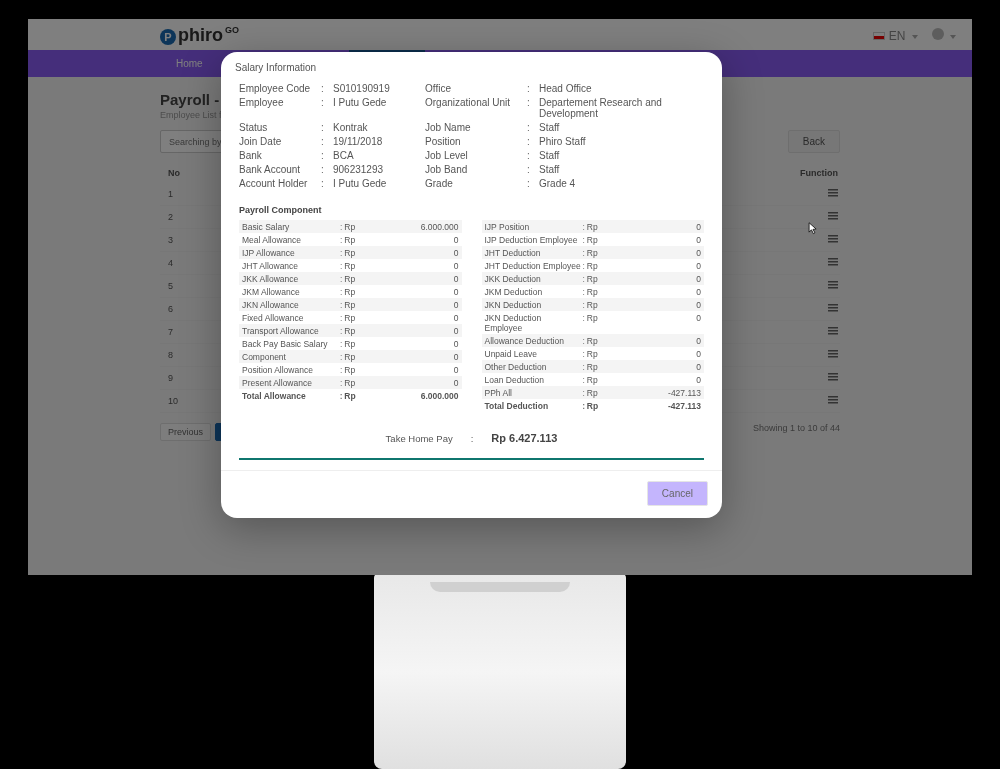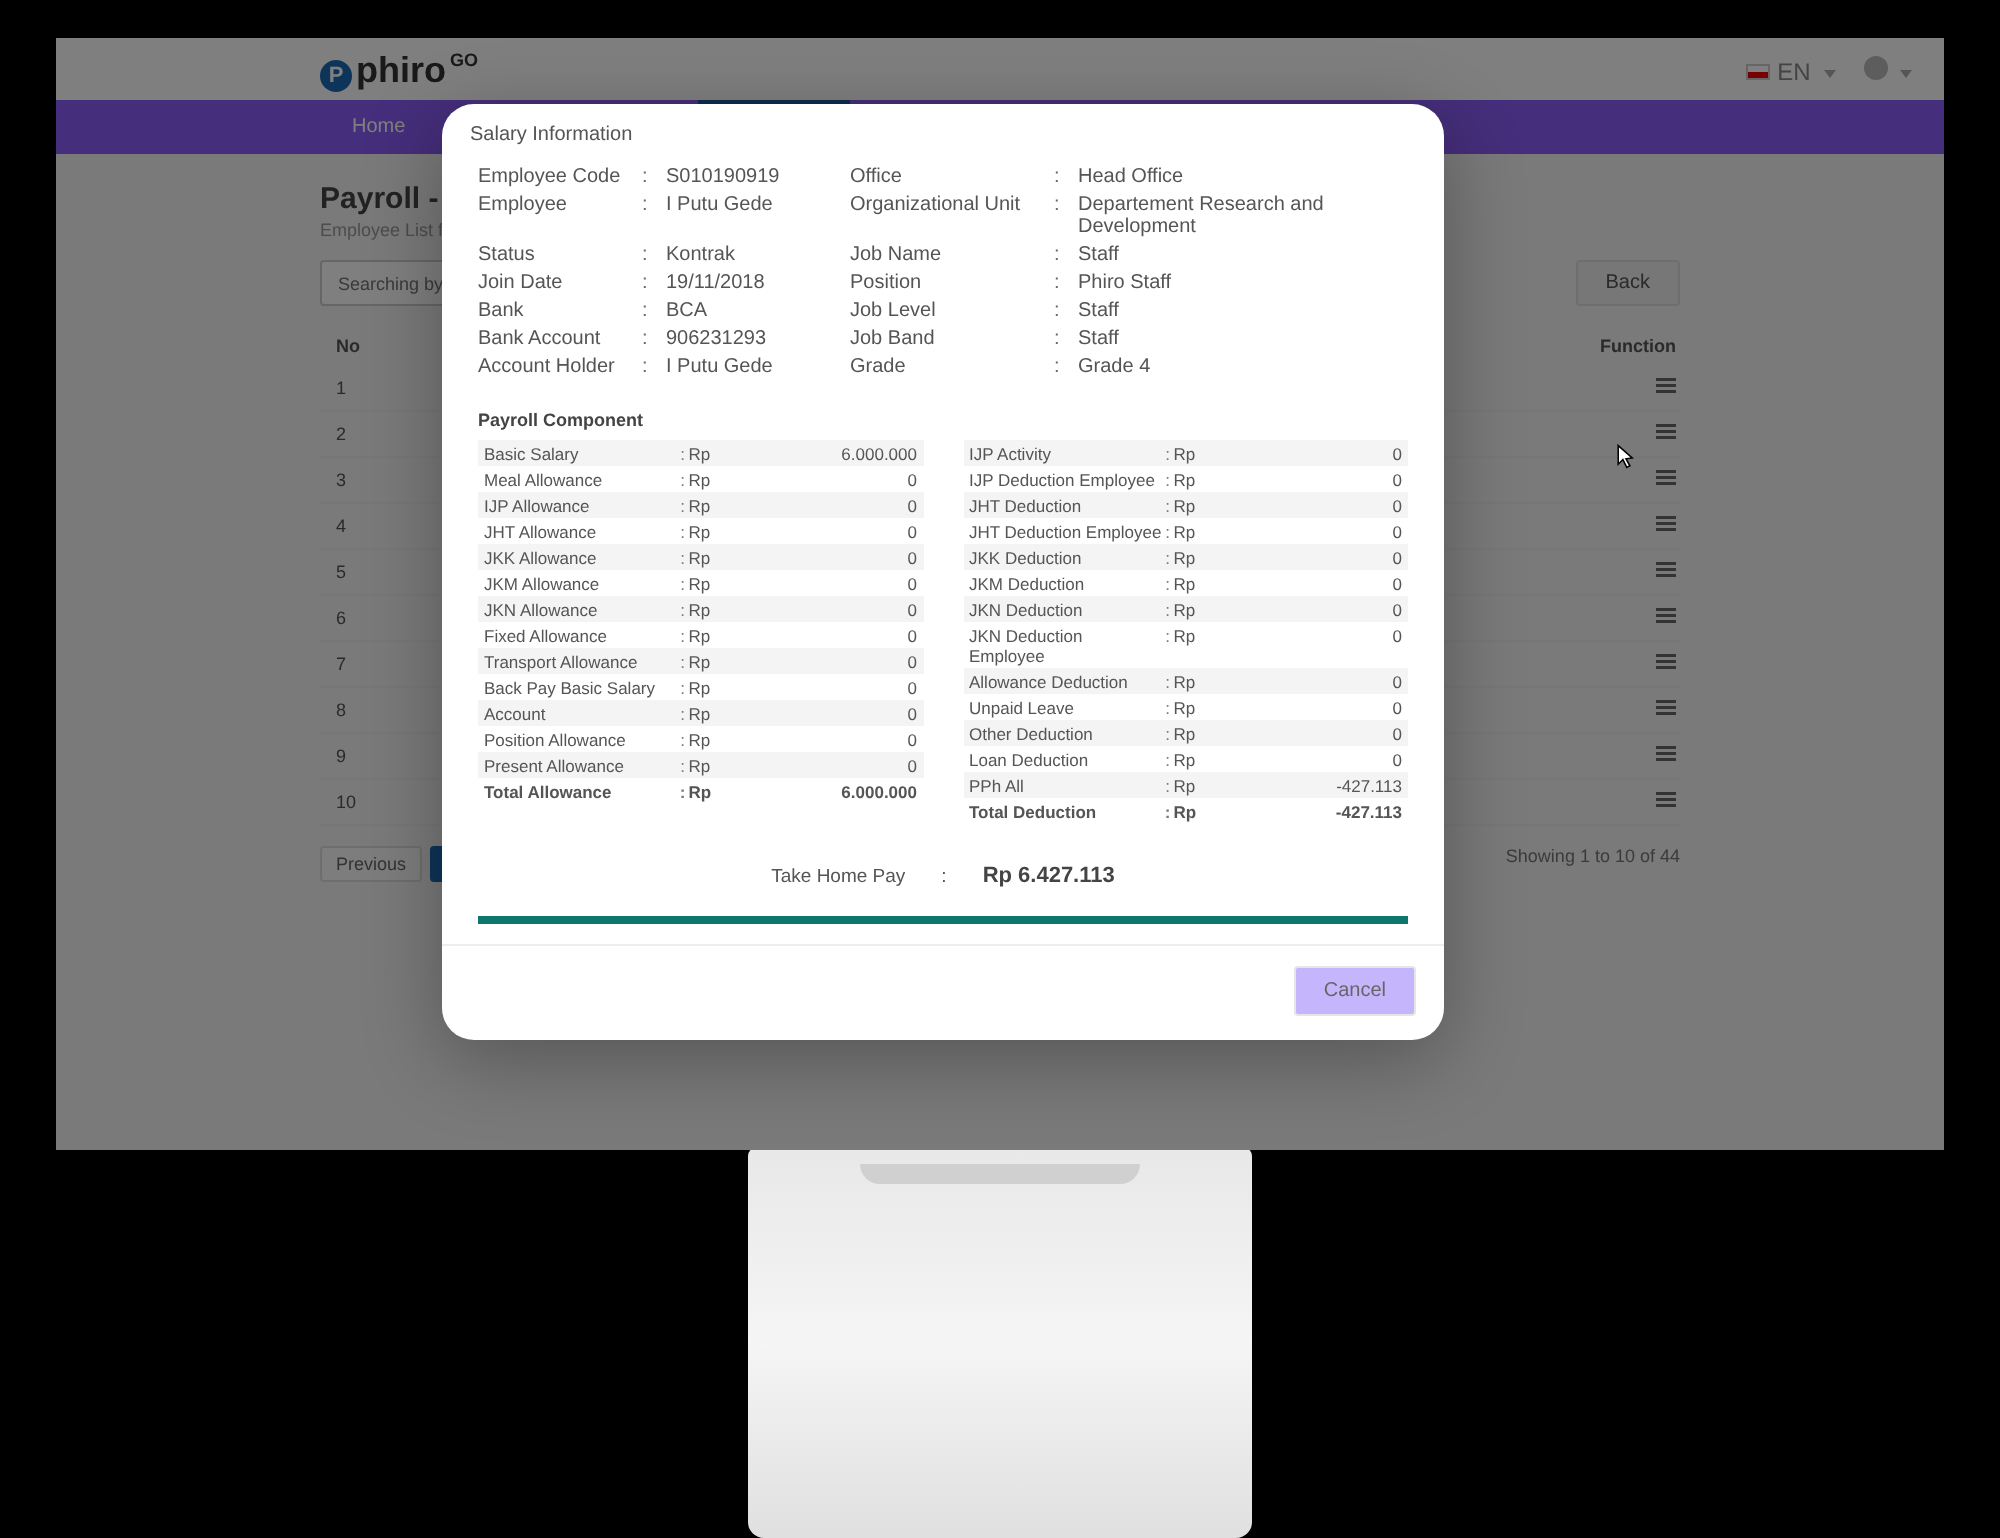--- a/index.html
+++ b/index.html
@@ -137,21 +137,21 @@
 }
 .paytable { width: 100%; }
 .paytable .row { display: grid; grid-template-columns: 1fr 6px 18px 1fr; padding: 1.5px 3px; }
 .paytable .row:nth-child(odd) { background: #f4f4f4; }
 .paytable .row.total { font-weight: bold; }
 .paytable .amt { text-align: right; }
 .paytable .cur { text-align: left; }
 .paytable .col { text-align: center; color: #777; }
 .thp-row {
   display: flex; justify-content: center; gap: 18px; align-items: center;
-  margin-top: 12px; padding: 8px 0 14px 0; font-size: 9.5px; border-bottom: 4px solid #0f766e;
+  margin-top: 12px; padding: 8px 0 14px 0; font-size: 9.5px; border-bottom: 2px solid #0f766e;
 }
 .thp-row .val { font-weight: bold; font-size: 11px; color: #444; }
 .modal-footer { padding: 10px 14px 12px 14px; text-align: right; border-top: 1px solid #eee; }
 .cancel-btn { background: #c4b5fd; border: 1px solid #e5e5e5; padding: 6px 14px; font-size: 10px; color: #666; border-radius: 2px; cursor: pointer; }
 .cursor {
   position: absolute;
   top: 222px; left: 808px;
   width: 10px; height: 14px;
   z-index: 20;
 }
@@ -399,21 +399,21 @@
             <div class="cur">Rp</div>
             <div class="amt">0</div>
           </div>
           <div class="row">
             <div>Back Pay Basic Salary</div>
             <div class="col">:</div>
             <div class="cur">Rp</div>
             <div class="amt">0</div>
           </div>
           <div class="row">
-            <div>Account</div>
+            <div>Component</div>
             <div class="col">:</div>
             <div class="cur">Rp</div>
             <div class="amt">0</div>
           </div>
           <div class="row">
             <div>Position Allowance</div>
             <div class="col">:</div>
             <div class="cur">Rp</div>
             <div class="amt">0</div>
           </div>
@@ -425,21 +425,21 @@
           </div>
           <div class="row total">
             <div>Total Allowance</div>
             <div class="col">:</div>
             <div class="cur">Rp</div>
             <div class="amt">6.000.000</div>
           </div>
         </div>
       <div class="paytable" id="deduct-table">
           <div class="row">
-            <div>IJP Activity</div>
+            <div>IJP Position</div>
             <div class="col">:</div>
             <div class="cur">Rp</div>
             <div class="amt">0</div>
           </div>
           <div class="row">
             <div>IJP Deduction Employee</div>
             <div class="col">:</div>
             <div class="cur">Rp</div>
             <div class="amt">0</div>
           </div>

